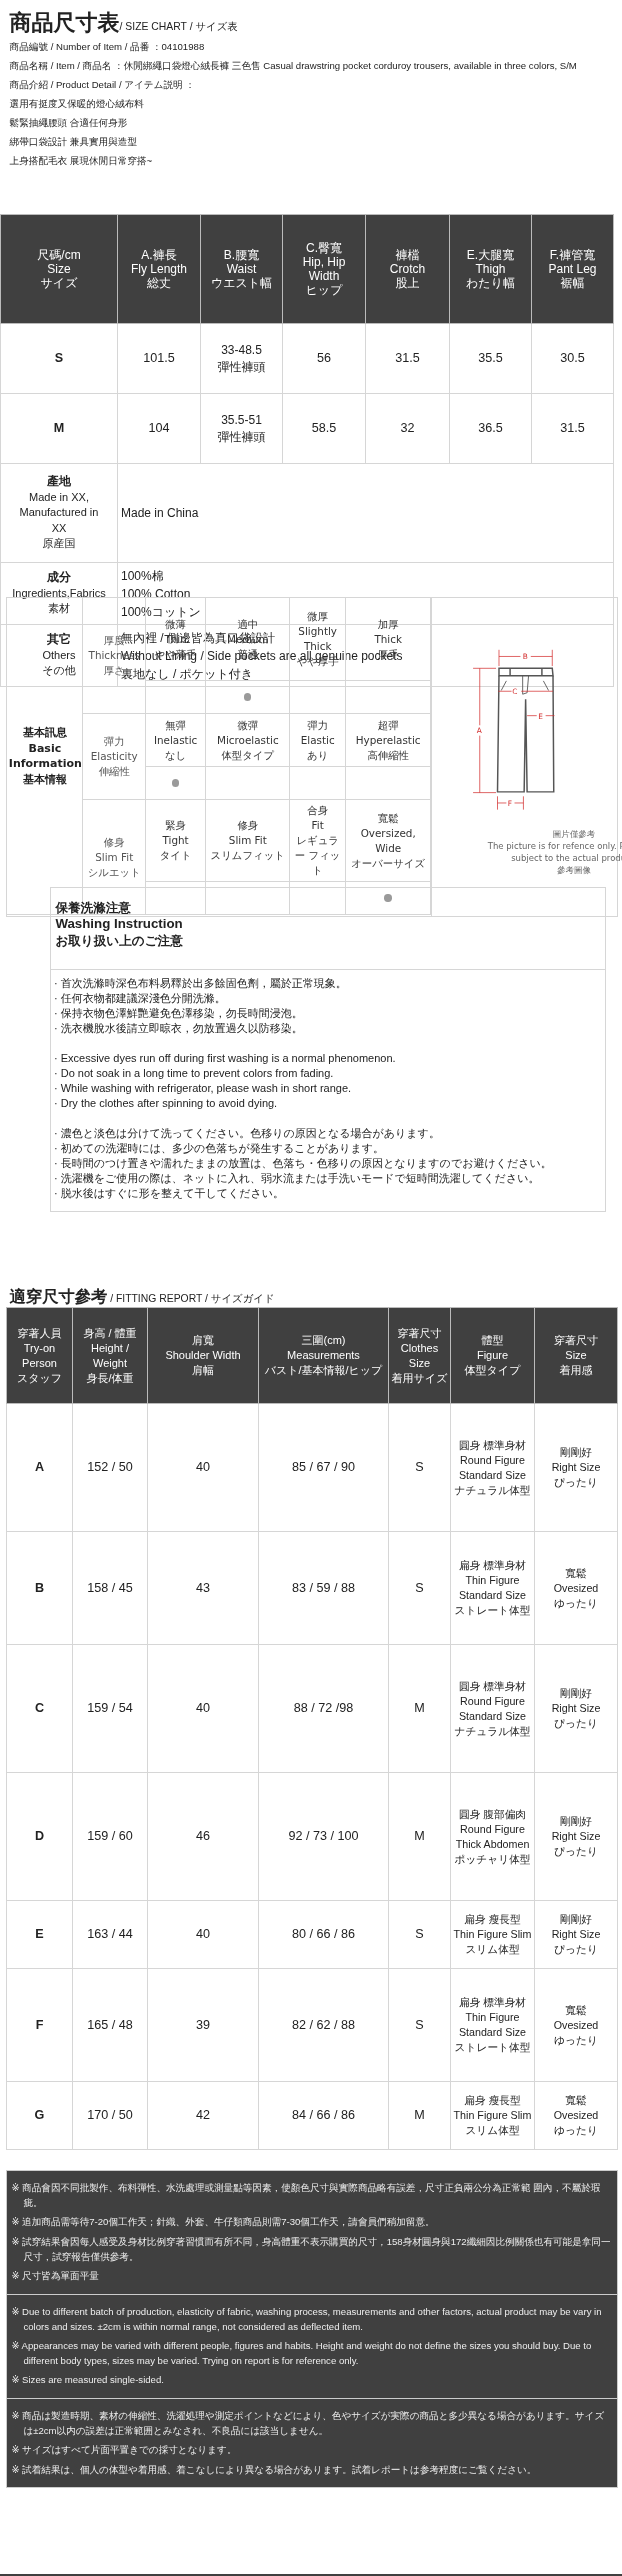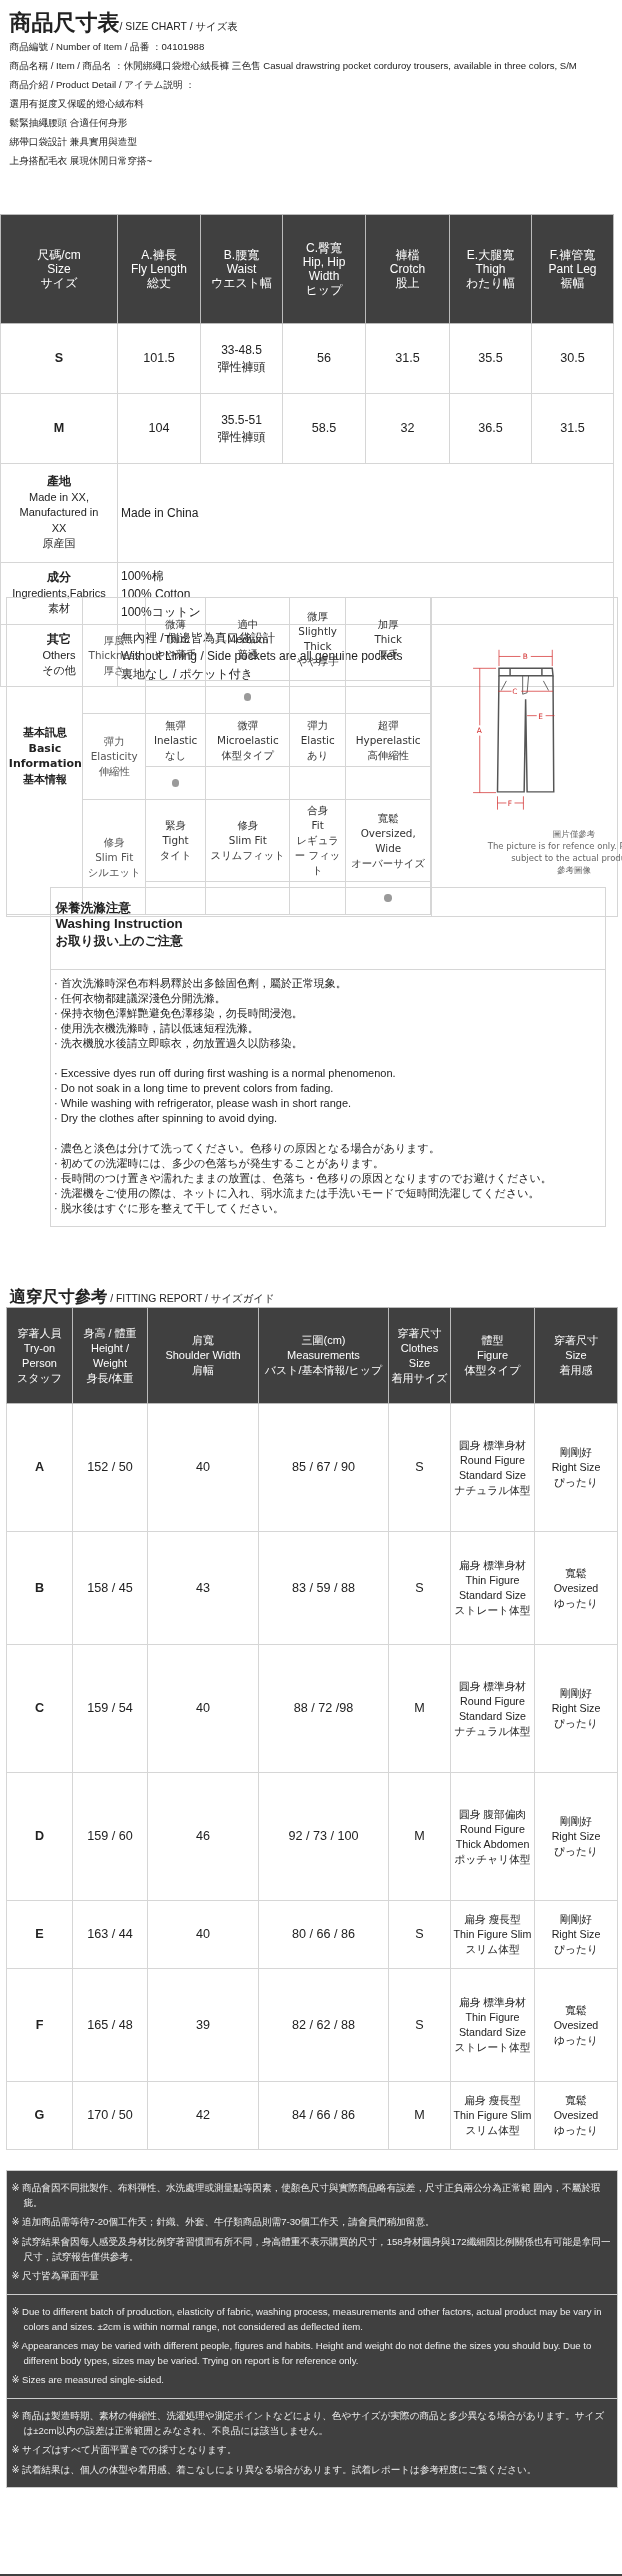--- a/index.html
+++ b/index.html
@@ -234,21 +234,20 @@
   <div class="wash narrow">
     <div class="head">
       <div>保養洗滌注意</div>
       <div class="en">Washing Instruction</div>
       <div>お取り扱い上のご注意</div>
     </div>
     <div class="body">
       <div>· 首次洗滌時深色布料易釋於出多餘固色劑，屬於正常現象。</div>
       <div>· 任何衣物都建議深淺色分開洗滌。</div>
       <div>· 保持衣物色澤鮮艷避免色澤移染，勿長時間浸泡。</div>
-      <div>· 使用洗衣機洗滌時，請以低速短程洗滌。</div>
       <div>· 洗衣機脫水後請立即晾衣，勿放置過久以防移染。</div>
       <div class="gap"></div>
       <div>· Excessive dyes run off during first washing is a normal phenomenon.</div>
       <div>· Do not soak in a long time to prevent colors from fading.</div>
       <div>· While washing with refrigerator, please wash in short range.</div>
       <div>· Dry the clothes after spinning to avoid dying.</div>
       <div class="gap"></div>
       <div>· 濃色と淡色は分けて洗ってください。色移りの原因となる場合があります。</div>
       <div>· 初めての洗濯時には、多少の色落ちが発生することがあります。</div>
       <div>· 長時間のつけ置きや濡れたままの放置は、色落ち・色移りの原因となりますのでお避けください。</div>

